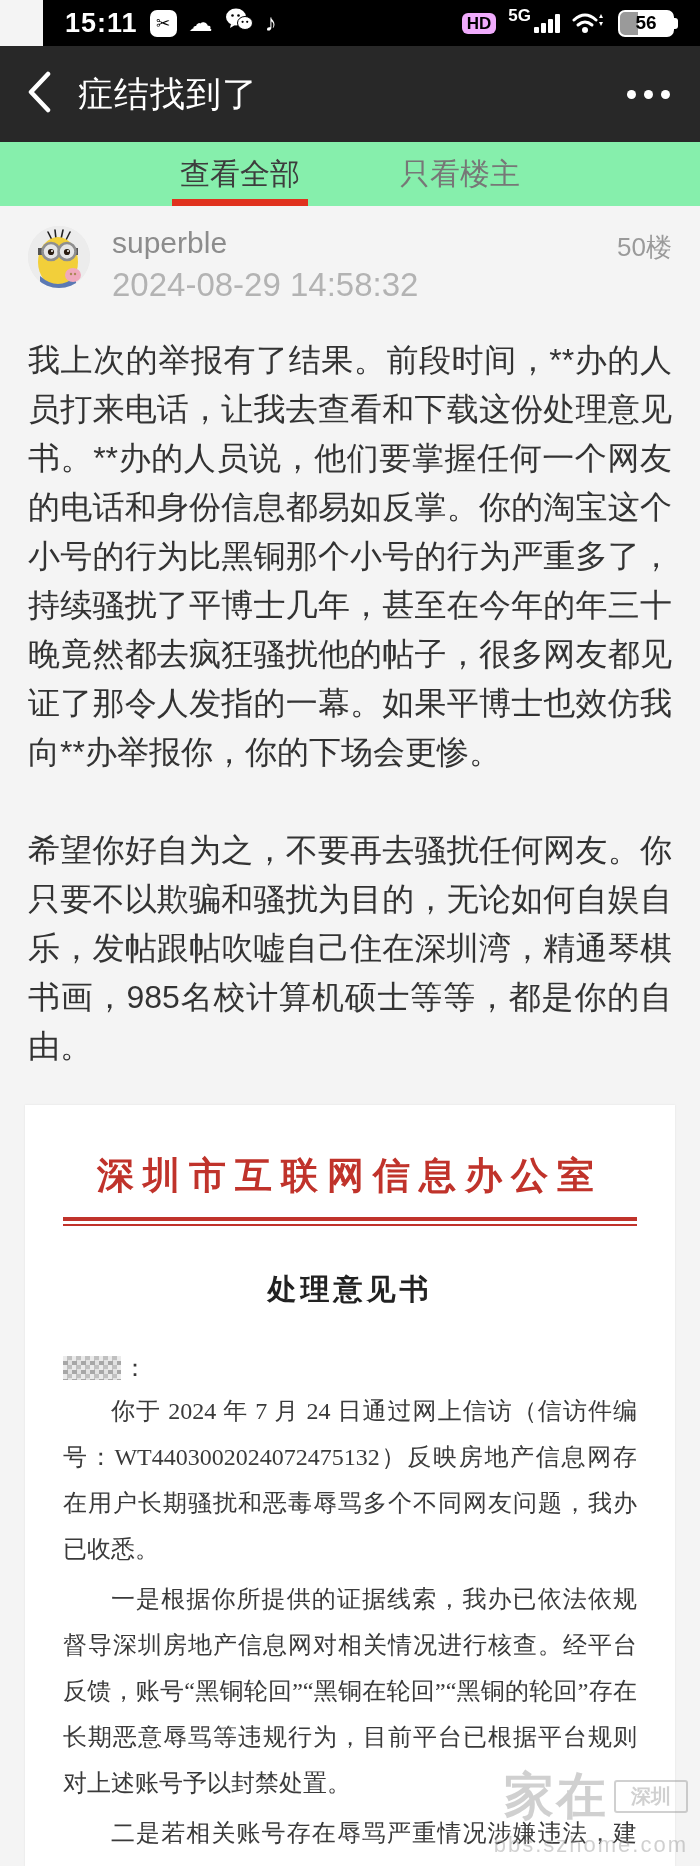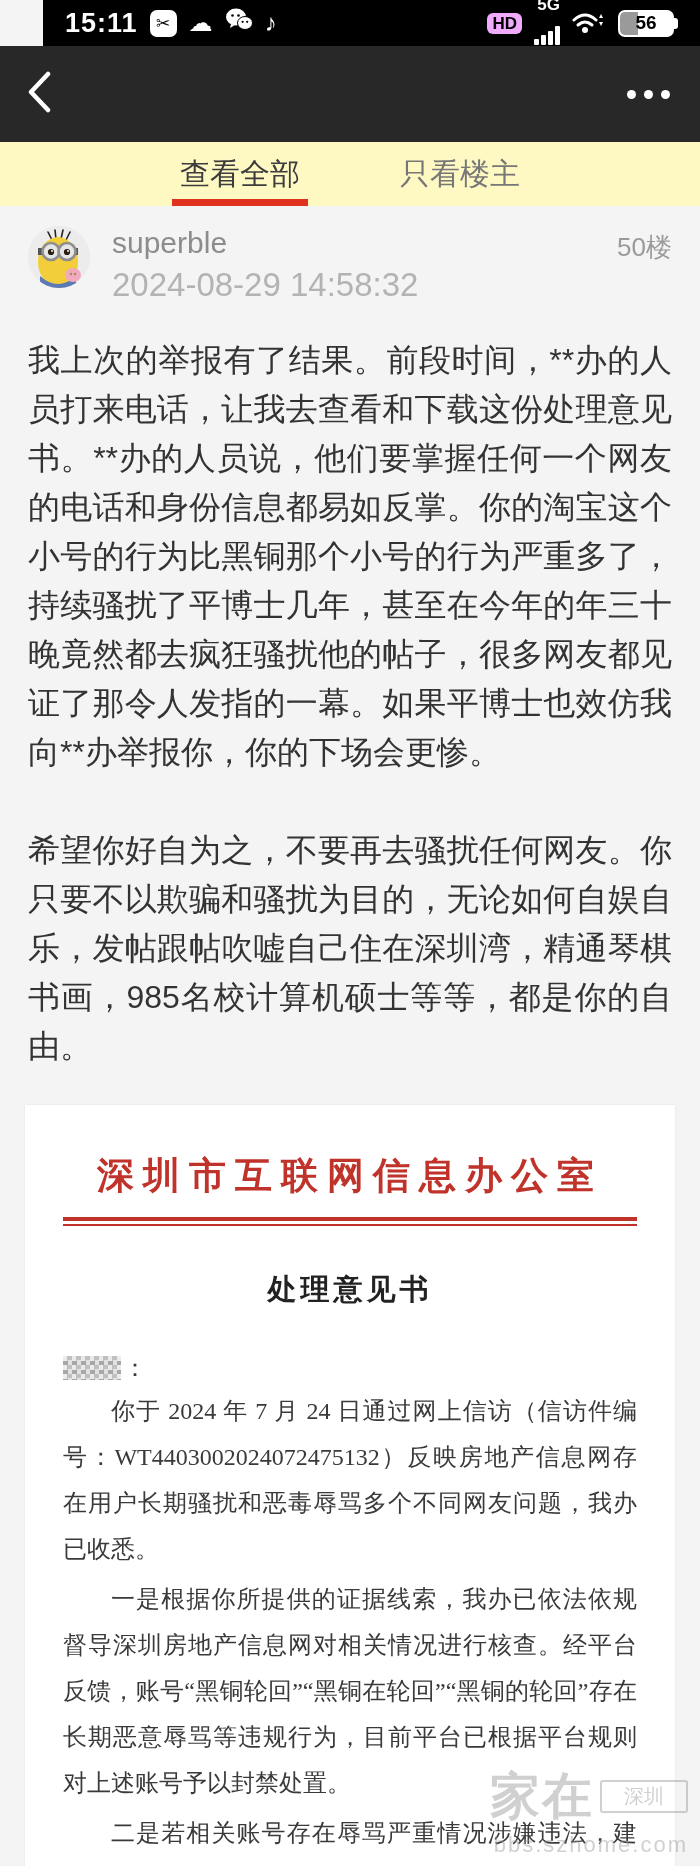--- a/index.html
+++ b/index.html
@@ -15,21 +15,21 @@
     display:flex; align-items:center; justify-content:space-between;
     padding:0 22px; font-size:27px;margin-left:43px;
   }
   .sb-left, .sb-right { display:flex; align-items:center; gap:12px; }
   .sb-time { font-weight:bold; letter-spacing:1px; }
   .sb-appicon { width:27px; height:27px; border-radius:7px; background:#fff; color:#000;
     display:flex; align-items:center; justify-content:center; font-size:17px; }
   .sb-glyph { font-size:24px; line-height:1; }
   .hd-badge { background:#f0abfc; color:#000; font-weight:bold; font-size:17px;
     border-radius:6px; padding:2px 5px; line-height:1; }
-  .net { display:flex; align-items:flex-end; gap:3px;flex-direction:column; }
+  .net { display:flex; gap:3px; }
   .net-label { font-size:17px; font-weight:bold; position:relative; top:-7px; }
   .bars { display:flex; align-items:flex-end; gap:2px; height:20px; }
   .bars i { display:block; width:5px; background:#fff; border-radius:1px; }
   .wifi { position:relative; width:34px; height:26px; }
   .battery { display:flex; align-items:center; }
   .battery .shell {
     width:56px; height:27px; border:2px solid #fff; border-radius:7px;
     background:linear-gradient(to right,#9a9a9a 0 34%,#fff 34%);
     color:#000; font-size:19px; font-weight:bold;
     display:flex; align-items:center; justify-content:center;
@@ -37,21 +37,21 @@
   .battery .nub { width:4px; height:11px; background:#fff; border-radius:0 3px 3px 0; }
   
   .nav {
     height:96px; background:#282828; color:#fff;
     display:flex; align-items:center; padding:0 26px; position:relative;
   }
   .nav-title { font-size:35px; margin-left:26px; letter-spacing:1px; }
   .nav-more { position:absolute; right:30px; display:flex; gap:8px; }
   .nav-more i { width:9px; height:9px; border-radius:50%; background:#fff; }
   
-  .tabbar { height:64px; background:#fef9c3; display:flex; justify-content:center; gap:88px; }
+  .tabbar { height:64px; background:#86efac; display:flex; justify-content:center; gap:88px; }
   .tab { position:relative; display:flex; align-items:center; font-size:30px; color:#777; padding:0 6px; }
   .tab.active { color:#3d3d3d; }
   .tab.active::after {
     content:""; position:absolute; left:50%; transform:translateX(-50%);
     bottom:0; width:136px; height:7px; background:#e0321e;
   }
   
   .post-head { display:flex; align-items:flex-start; padding:20px 28px 6px; }
   .avatar { width:62px; height:62px; border-radius:50%; overflow:hidden; background:#e9e9e9; flex:0 0 auto; }
   .post-meta { margin-left:22px; flex:1; }
@@ -79,22 +79,22 @@
     display:inline-block; width:58px; height:24px; margin-right:2px;
     background:conic-gradient(#b5b5b5 25%, #dcdcdc 0 50%, #989898 0 75%, #e8e8e8 0);
     background-size:9px 9px; opacity:.85;
   }
   .doc-body p { font-size:24px; line-height:46px; text-align:justify; text-indent:2em; margin-top:4px; }
   
   .watermark { position:absolute; right:12px; bottom:8px; text-align:right;
     font-family:"Liberation Sans",sans-serif; color:rgba(150,150,150,.45); pointer-events:none; }
   .wm-row { display:flex; align-items:center; justify-content:flex-end; gap:6px;margin-top:32px; }
   .wm-main { font-size:50px; font-weight:bold; letter-spacing:2px; }
-  .wm-badge { font-size:20px; font-weight:normal; border:2px solid rgba(150,150,150,.45);
-    padding:1px 22px; border-radius:3px; }
+  .wm-badge { font-size:20px; font-weight:bold; border:2px solid rgba(150,150,150,.45);
+    padding:1px 15px; border-radius:3px; }
   .wm-url { font-size:22px; letter-spacing:2px; margin-top:2px; }
 </style>
 </head>
 <body>
 
 <div class="phone">
 
   <div class="status-bar">
     <div class="sb-left">
       <span class="sb-time">15:11</span>
@@ -139,20 +139,21 @@
       </span>
     </div>
   </div>
 
   <div class="nav">
     <span>
       <svg width="26" height="42" viewBox="0 0 26 42">
         <polyline points="22,3 5,21 22,39" fill="none" stroke="#fff" stroke-width="4.5" stroke-linecap="round" stroke-linejoin="round"></polyline>
       </svg>
     </span>
+    <span class="nav-title">症结找到了</span>
     <span class="nav-more">
         <i></i>
         <i></i>
         <i></i>
       </span>
   </div>
 
   <div class="tabbar">
     <div class="tab active">
       <span>查看全部</span>

